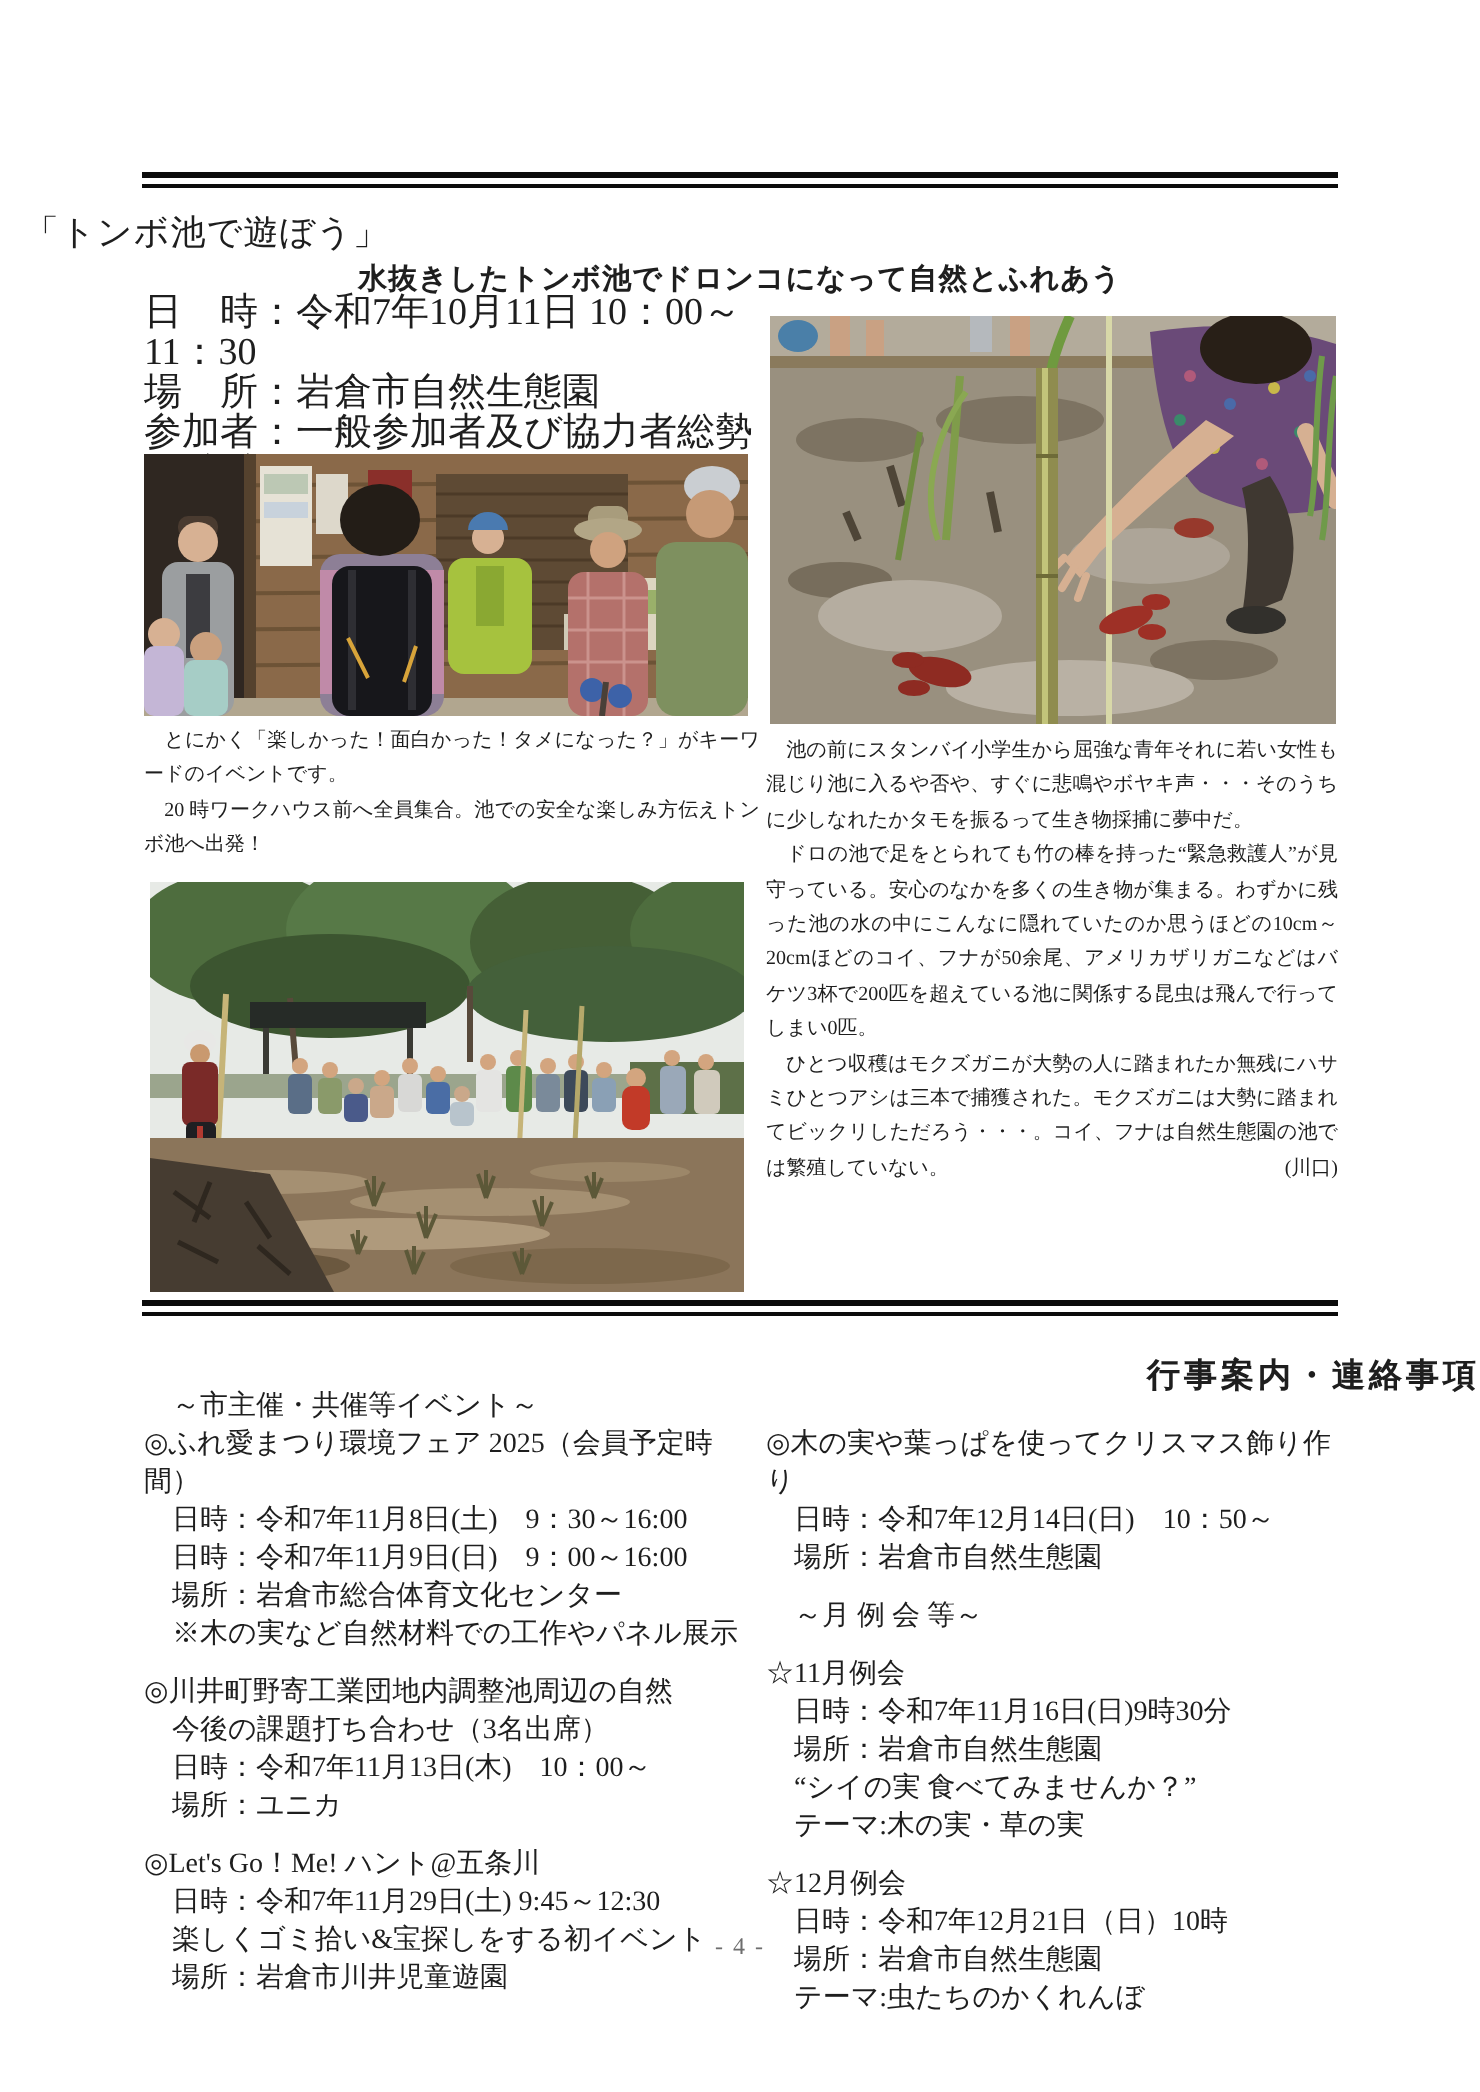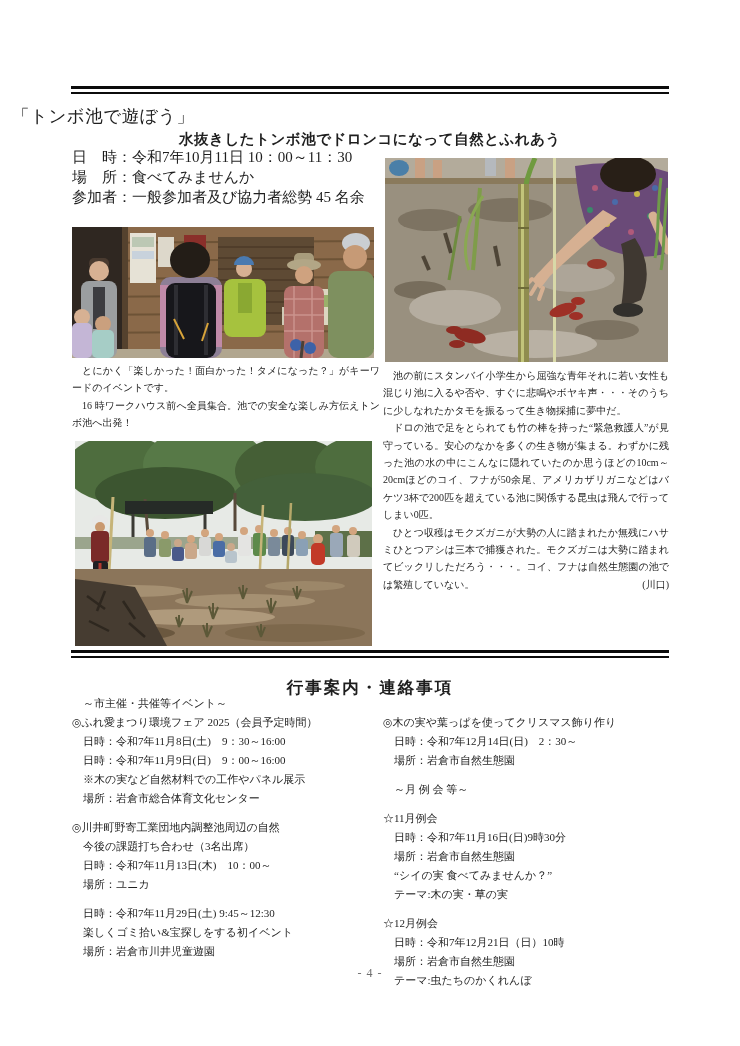--- a/index.html
+++ b/index.html
@@ -5,51 +5,51 @@
   html,body{margin:0;padding:0;}
   body{
     width:740px;height:1046px;position:relative;background:#ffffff;
     font-family:"Liberation Serif","DejaVu Serif",serif;color:#1e1e1e;
     overflow:hidden;
   }
   .abs{position:absolute;}
   .rule-double{height:3px;border-top:3px solid #0b0b0b;border-bottom:2px solid #0b0b0b;}
   .title{left:12px;width:740px;top:92px;text-align:left;font-size:17.5px;font-weight:normal;letter-spacing:.5px;}
   .subtitle{left:0;width:740px;top:118px;text-align:center;font-size:14.5px;font-weight:bold;letter-spacing:.5px;}
-  .info{left:72px;top:147px;width:310px;font-size:15px;line-height:20px;}
+  .info{left:72px;top:147px;width:310px;font-size:19px;line-height:20px;}
   .para{font-size:10px;line-height:17.4px;margin:0;text-align:justify;}
   .left-paras{left:72px;top:362px;width:308px;}
   .right-paras{left:383px;top:367px;width:286px;}
   .byline{float:right;}
   figure{margin:0;}
   figure svg{display:block;width:100%;height:100%;}
   .photo1{left:72px;top:227px;width:302px;height:131px;}
   .photo2{left:385px;top:158px;width:283px;height:204px;}
   .photo3{left:75px;top:441px;width:297px;height:205px;}
   .divider-top{left:71px;top:86px;width:598px;}
   .divider-mid{left:71px;top:650px;width:598px;}
-  .section-heading{left:0;width:740px;top:660px;text-align:center;font-size:16.5px;font-weight:bold;letter-spacing:2px;}
-  .events-col{font-size:11px;line-height:19px;}
+  .section-heading{left:0;width:740px;top:660px;text-align:right;font-size:16.5px;font-weight:bold;letter-spacing:2px;}
+  .events-col{font-size:14px;line-height:19px;}
   .events-left{left:72px;top:694px;width:308px;}
   .events-right{left:383px;top:713px;width:290px;}
   .event-block{margin:0 0 10px 0;}
   .ev-line{white-space:pre-wrap;}
   .page-number{left:0;width:740px;top:966px;text-align:center;font-size:12px;color:#6e6e6e;letter-spacing:1px;}
 </style>
 </head>
 <body>
 
 <div class="abs rule-double divider-top"></div>
 
 <h1 class="abs title">「トンボ池で遊ぼう」</h1>
 <h2 class="abs subtitle">水抜きしたトンボ池でドロンコになって自然とふれあう</h2>
 
 <div class="abs info">
   <div>日　時：令和7年10月11日 10：00～11：30</div>
-  <div>場　所：食べてみませんか</div>
+  <div>場　所：岩倉市自然生態園</div>
   <div>参加者：一般参加者及び協力者総勢 45 名余</div>
 </div>
 
 <figure class="abs photo1">
   <svg viewBox="0 0 302 131" preserveAspectRatio="none">
     <rect width="302" height="131" fill="#8a6949"></rect>
     <g stroke="#6d5336" stroke-width="2">
       <line x1="0" y1="16" x2="302" y2="14"></line>
         <line x1="0" y1="34" x2="302" y2="32"></line>
       <line x1="0" y1="52" x2="302" y2="50"></line>
@@ -120,21 +120,21 @@
     <line x1="231" y1="114" x2="229" y2="131" stroke="#4a4038" stroke-width="3"></line>
 
     <ellipse cx="284" cy="16" rx="14" ry="10" fill="#caced2"></ellipse>
     <circle cx="283" cy="30" r="12" fill="#c69a76"></circle>
     <rect x="256" y="44" width="46" height="87" rx="10" fill="#7e905f"></rect>
   </svg>
 </figure>
 
 <div class="abs left-paras">
   <p class="para">　とにかく「楽しかった！面白かった！タメになった？」がキーワードのイベントです。</p>
-  <p class="para">　16 時ワークハウス前へ全員集合。池での安全な楽しみ方伝えトンボ池へ出発！</p>
+  <p class="para">　20 時ワークハウス前へ全員集合。池での安全な楽しみ方伝えトンボ池へ出発！</p>
 </div>
 
 <figure class="abs photo2">
   <svg viewBox="0 0 283 204" preserveAspectRatio="none">
     <rect width="283" height="204" fill="#99907f"></rect>
     <rect width="283" height="26" fill="#b3ab9b"></rect>
     <ellipse cx="14" cy="10" rx="10" ry="8" fill="#4a7fa8"></ellipse>
     <rect x="30" y="0" width="10" height="22" fill="#c9a183"></rect>
     <rect x="48" y="2" width="9" height="20" fill="#c9a183"></rect>
     <rect x="100" y="0" width="11" height="18" fill="#b5b9bd"></rect>
@@ -301,40 +301,41 @@
 
 <div class="abs rule-double divider-mid"></div>
 <h3 class="abs section-heading">行事案内・連絡事項</h3>
 
 <div class="abs events-col events-left">
   <div class="ev-line">　～市主催・共催等イベント～</div>
   <div class="event-block">
     <div class="ev-line">◎ふれ愛まつり環境フェア 2025（会員予定時間）</div>
     <div class="ev-line">　日時：令和7年11月8日(土)　9：30～16:00</div>
     <div class="ev-line">　日時：令和7年11月9日(日)　9：00～16:00</div>
+    <div class="ev-line">　場所：岩倉市総合体育文化センター</div>
     <div class="ev-line">　※木の実など自然材料での工作やパネル展示</div>
-    <div class="ev-line">　場所：岩倉市総合体育文化センター</div>
   </div>
   <div class="event-block">
     <div class="ev-line">◎川井町野寄工業団地内調整池周辺の自然</div>
     <div class="ev-line">　今後の課題打ち合わせ（3名出席）</div>
     <div class="ev-line">　日時：令和7年11月13日(木)　10：00～</div>
     <div class="ev-line">　場所：ユニカ</div>
   </div>
   <div class="event-block">
+    <div class="ev-line">◎Let's Go！Me! ハント@五条川</div>
     <div class="ev-line">　日時：令和7年11月29日(土) 9:45～12:30</div>
     <div class="ev-line">　楽しくゴミ拾い&amp;宝探しをする初イベント</div>
     <div class="ev-line">　場所：岩倉市川井児童遊園</div>
   </div>
 </div>
 
 <div class="abs events-col events-right">
   <div class="event-block">
     <div class="ev-line">◎木の実や葉っぱを使ってクリスマス飾り作り</div>
-    <div class="ev-line">　日時：令和7年12月14日(日)　2：30～</div>
+    <div class="ev-line">　日時：令和7年12月14日(日)　10：50～</div>
     <div class="ev-line">　場所：岩倉市自然生態園</div>
   </div>
   <div class="event-block">
     <div class="ev-line">　～月 例 会 等～</div>
   </div>
   <div class="event-block">
     <div class="ev-line">☆11月例会</div>
     <div class="ev-line">　日時：令和7年11月16日(日)9時30分</div>
     <div class="ev-line">　場所：岩倉市自然生態園</div>
     <div class="ev-line">　“シイの実 食べてみませんか？”</div>

